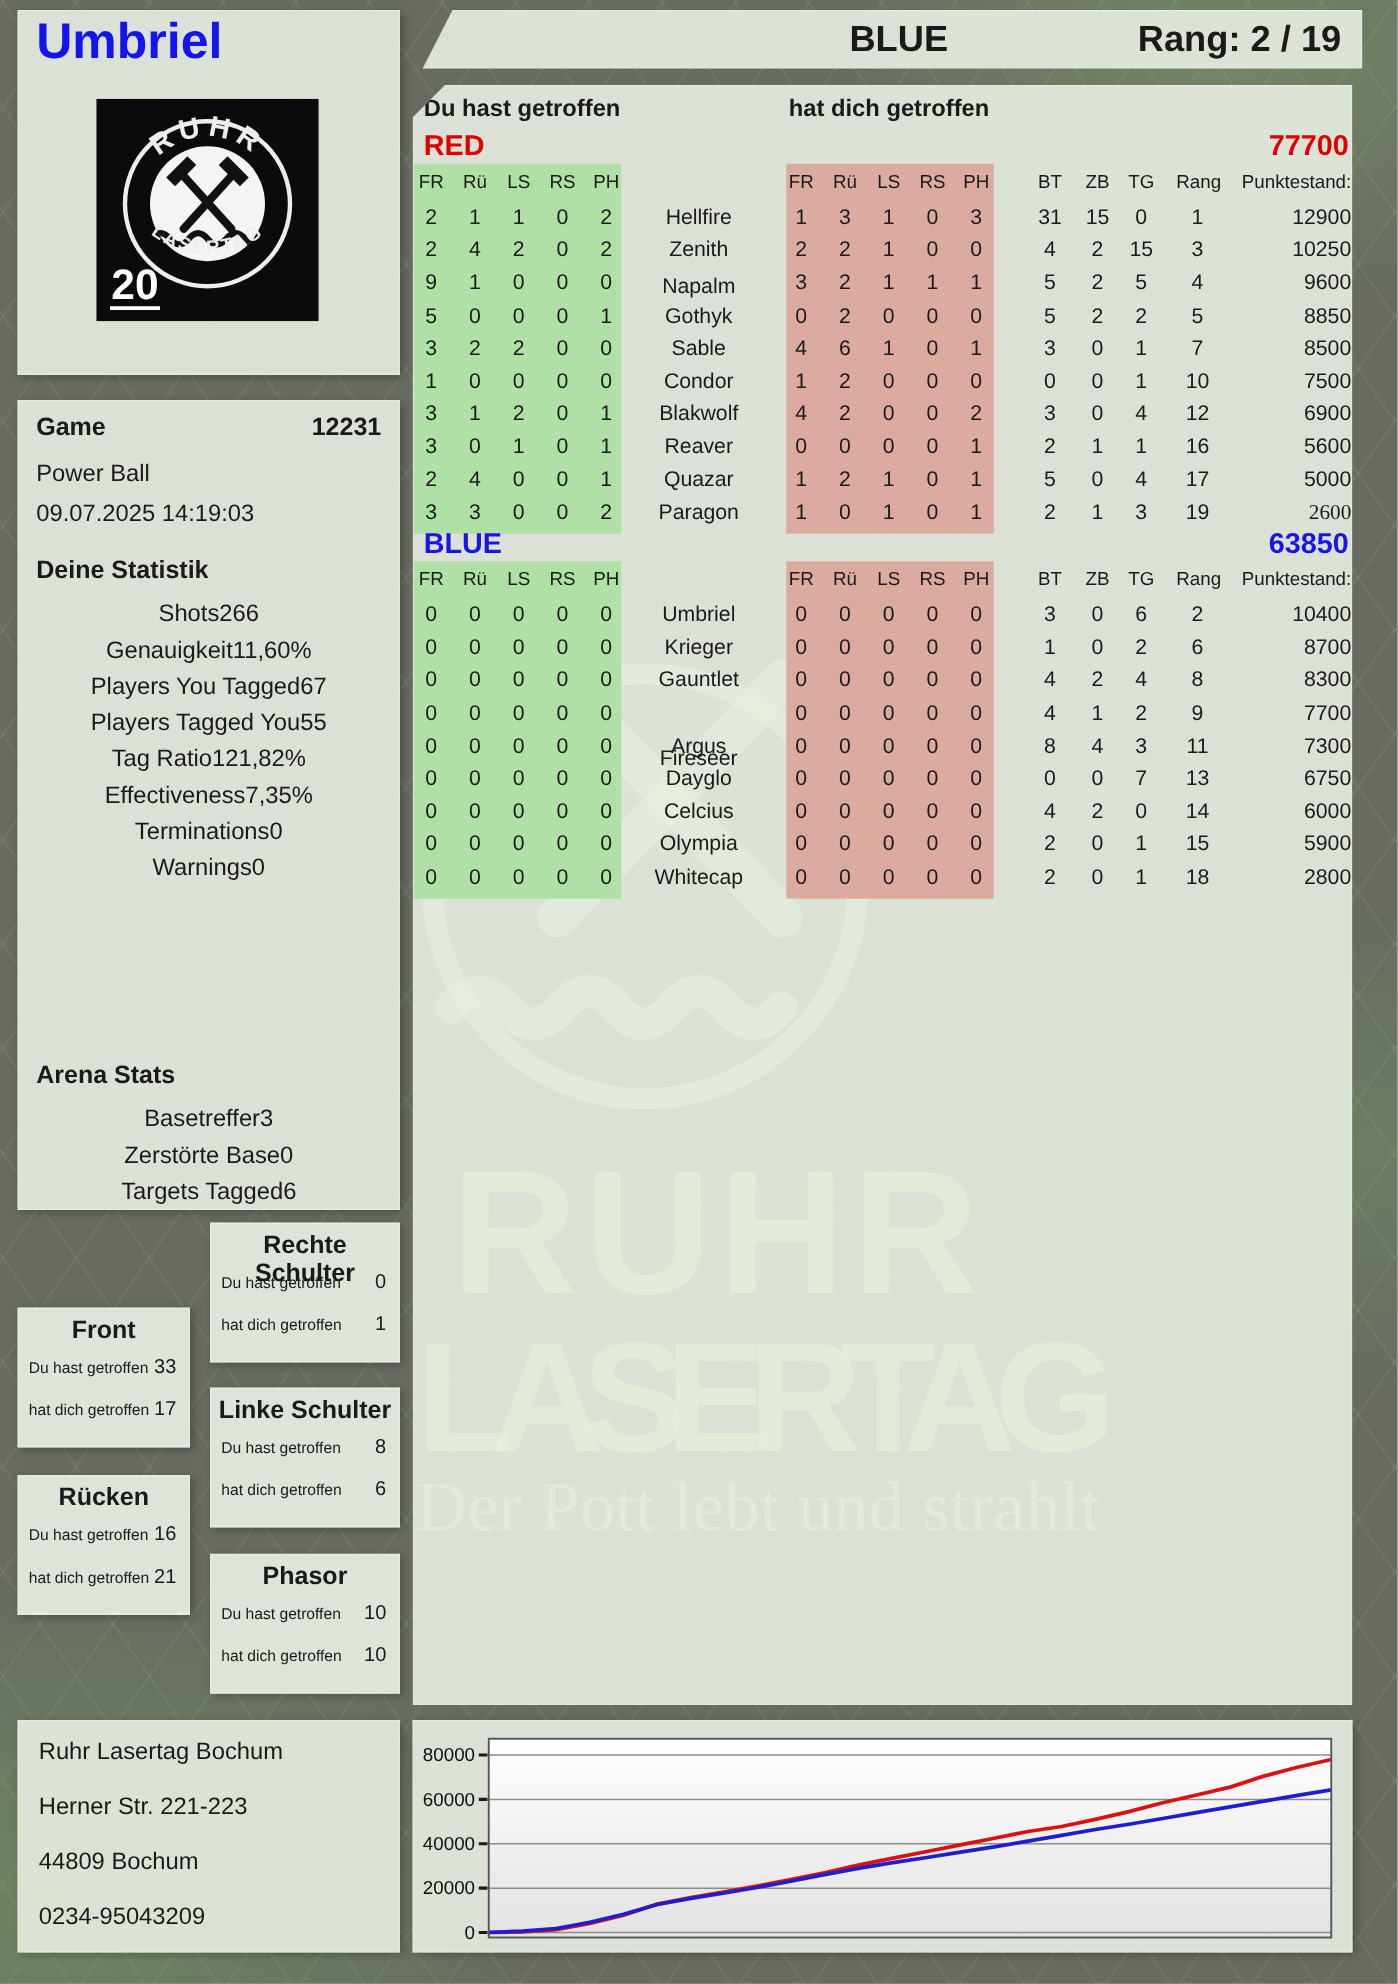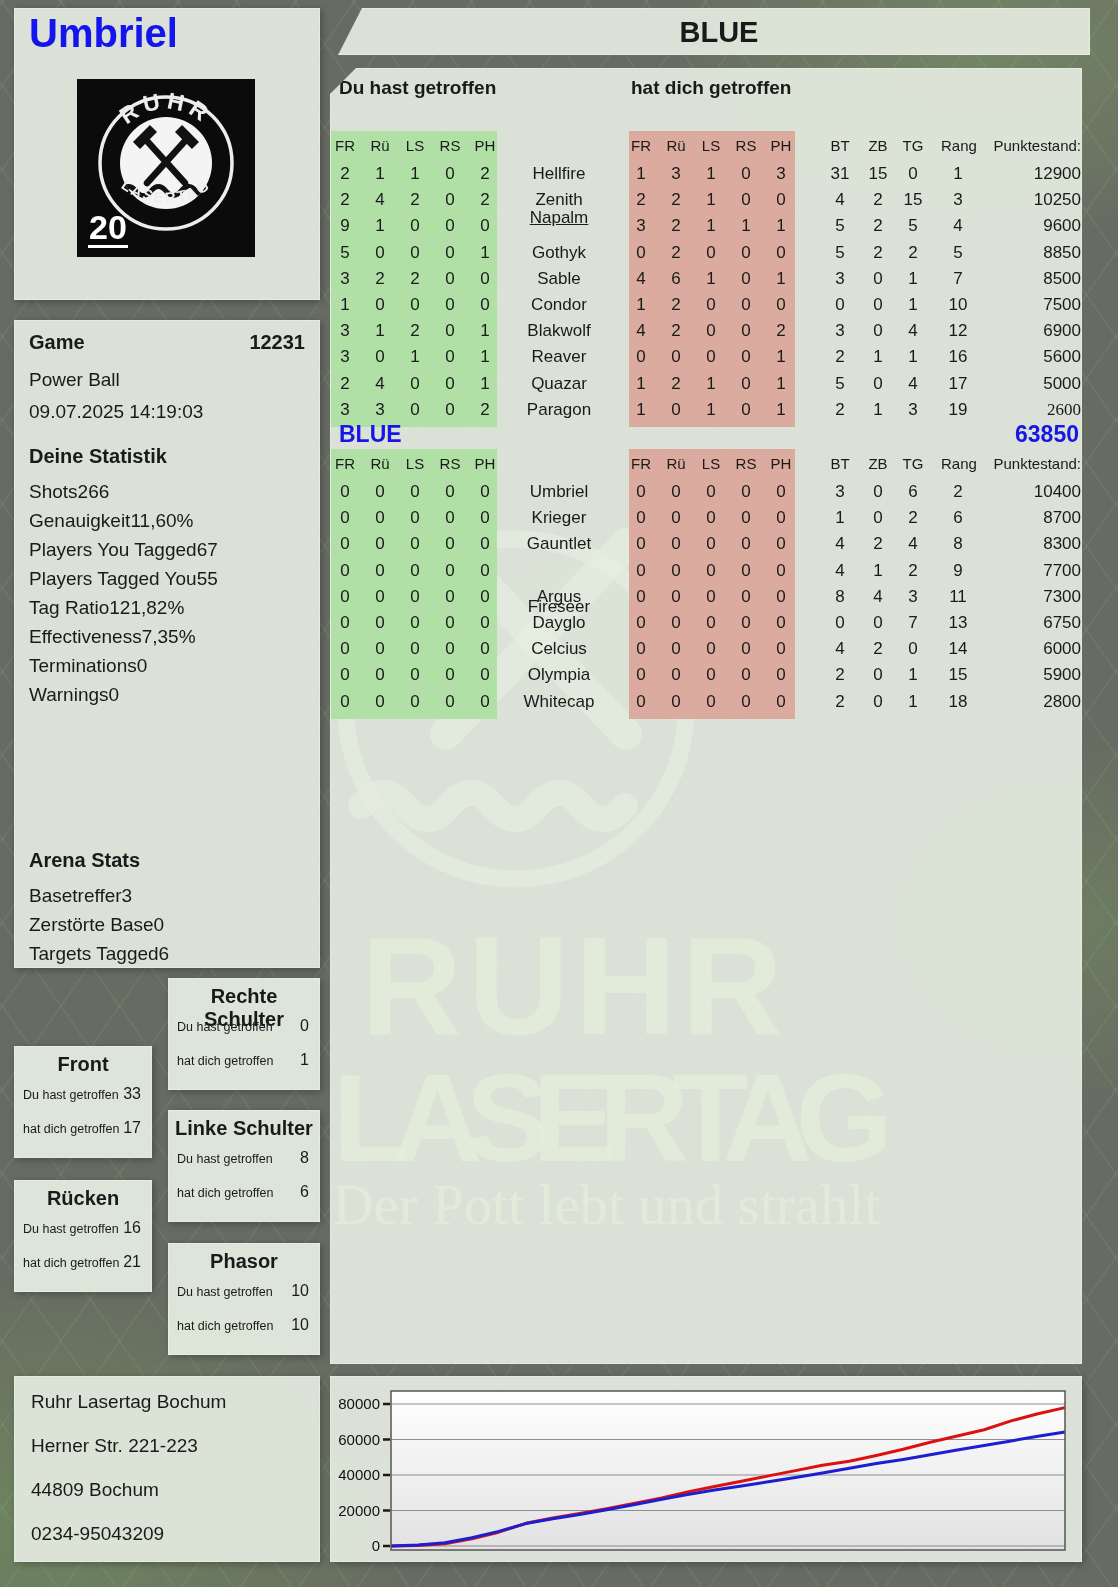--- a/index.html
+++ b/index.html
@@ -30,21 +30,21 @@
     clip-path:polygon(24px 0, 100% 0, 100% 100%, 0 100%);}
   #topbar span{position:absolute;top:0;line-height:47px;font-weight:bold;}
   .tb-score{left:28px;font-size:27px;}
   .tb-team{left:300px;width:160px;text-align:center;font-size:29px;}
   .tb-rank{right:16px;font-size:29px;}
   
   #stats-panel{left:14px;top:320px;width:306px;height:648px;}
   .g-row{position:absolute;left:14px;right:14px;top:10px;font-size:20px;font-weight:bold;display:flex;justify-content:space-between;}
   .g-line{position:absolute;left:14px;right:14px;font-size:19px;}
   .sec-title{position:absolute;left:14px;font-size:20px;font-weight:bold;}
-  .stat-row{position:absolute;left:14px;right:14px;height:29px;font-size:19px;display:flex;justify-content:flex-start;align-items:center;}
+  .stat-row{position:absolute;left:14px;right:14px;height:29px;font-size:19px;display:flex;justify-content:center;align-items:center;}
   
   .zone-box{background:rgba(228,235,223,0.95);}
   .zone-title{position:absolute;left:0;right:0;top:6px;text-align:center;font-size:20px;font-weight:bold;}
   .zone-row{position:absolute;left:8px;right:10px;display:flex;justify-content:space-between;align-items:baseline;}
   .zr-you{top:38px;} .zr-them{top:72px;}
   .zl{font-size:12.5px;} .zv{font-size:16px;}
   
   #main-panel{left:330px;top:68px;width:752px;height:1296px;
     clip-path:polygon(26px 0, 100% 0, 100% 100%, 0 100%, 0 26px);overflow:hidden;}
   .col-header{position:absolute;top:8px;font-size:19px;font-weight:bold;}
@@ -96,20 +96,21 @@
     <text font-size="15" font-weight="bold" fill="#ededed" letter-spacing="2">
       <textPath href="#arcB" startOffset="50%" text-anchor="middle">LASERTAG</textPath>
     </text>
     <text x="12" y="160" font-size="34" font-weight="bold" fill="#ffffff">20</text>
     <rect x="11" y="166" width="40" height="3" fill="#ffffff"></rect>
   </svg>
 </div>
 
 <div class="panel" id="topbar">
   <span class="tb-team">BLUE</span>
+  <span class="tb-rank">Rang: 2 / 19</span>
 </div>
 
 <div class="panel" id="stats-panel">
   <div class="g-row">
     <span>Game</span>
     <span>12231</span>
   </div>
   <div class="g-line" style="top:48px">Power Ball</div>
   <div class="g-line" style="top:80px">09.07.2025 14:19:03</div>
   <div class="sec-title" style="top:124px">Deine Statistik</div>
@@ -174,20 +175,24 @@
     </g>
     <g fill="rgba(236,249,226,0.78)">
       <text x="30" y="585" font-size="140" font-weight="800" letter-spacing="28" textLength="450">RUHR</text>
       <text x="2" y="712" font-size="125" font-weight="800" textLength="560">LASERTAG</text>
       <text x="2" y="775" font-size="56" font-family="Liberation Serif, DejaVu Serif, serif" letter-spacing="5" textLength="552">Der Pott lebt und strahlt</text>
     </g>
   </svg>
   <div class="col-header ch-you">Du hast getroffen</div>
   <div class="col-header ch-them">hat dich getroffen</div>
 
+  <div class="team-title" style="top:34px;color:#e10000">
+    <span>RED</span>
+    <span>77700</span>
+  </div>
   <div class="team-table" id="team-0" style="top:62px;height:296px">
       <div class="blk you-blk"></div>
       <div class="blk them-blk"></div>
       <div class="hcell" style="left: -3px; top: 2px;">FR</div>
       <div class="hcell" style="left: 293px; top: 2px;">FR</div>
       <div class="hcell" style="left: 32px; top: 2px;">Rü</div>
       <div class="hcell" style="left: 328px; top: 2px;">Rü</div>
       <div class="hcell" style="left: 67px; top: 2px;">LS</div>
       <div class="hcell" style="left: 363px; top: 2px;">LS</div>
       <div class="hcell" style="left: 102px; top: 2px;">RS</div>
@@ -234,21 +239,21 @@
         <div class="cell" style="left: 565px; top: 56.2px;">15</div>
         <div class="cell" style="left: 610px; top: 56.2px;">3</div>
         <div class="pcell" style="top: 56.2px;">10250</div>
       </div>
       <div>
         <div class="cell" style="left: -3px; top: 82.4px;">9</div>
         <div class="cell" style="left: 32px; top: 82.4px;">1</div>
         <div class="cell" style="left: 67px; top: 82.4px;">0</div>
         <div class="cell" style="left: 102px; top: 82.4px;">0</div>
         <div class="cell" style="left: 137px; top: 82.4px;">0</div>
-        <div class="ncell" style="top: 74px; text-decoration: underline;">Napalm</div>
+        <div class="ncell" style="top: 85px;">Napalm</div>
         <div class="cell" style="left: 293px; top: 82.4px;">3</div>
         <div class="cell" style="left: 328px; top: 82.4px;">2</div>
         <div class="cell" style="left: 363px; top: 82.4px;">1</div>
         <div class="cell" style="left: 398px; top: 82.4px;">1</div>
         <div class="cell" style="left: 433px; top: 82.4px;">1</div>
         <div class="cell" style="left: 492px; top: 82.4px;">5</div>
         <div class="cell" style="left: 530px; top: 82.4px;">2</div>
         <div class="cell" style="left: 565px; top: 82.4px;">5</div>
         <div class="cell" style="left: 610px; top: 82.4px;">4</div>
         <div class="pcell" style="top: 82.4px;">9600</div>

